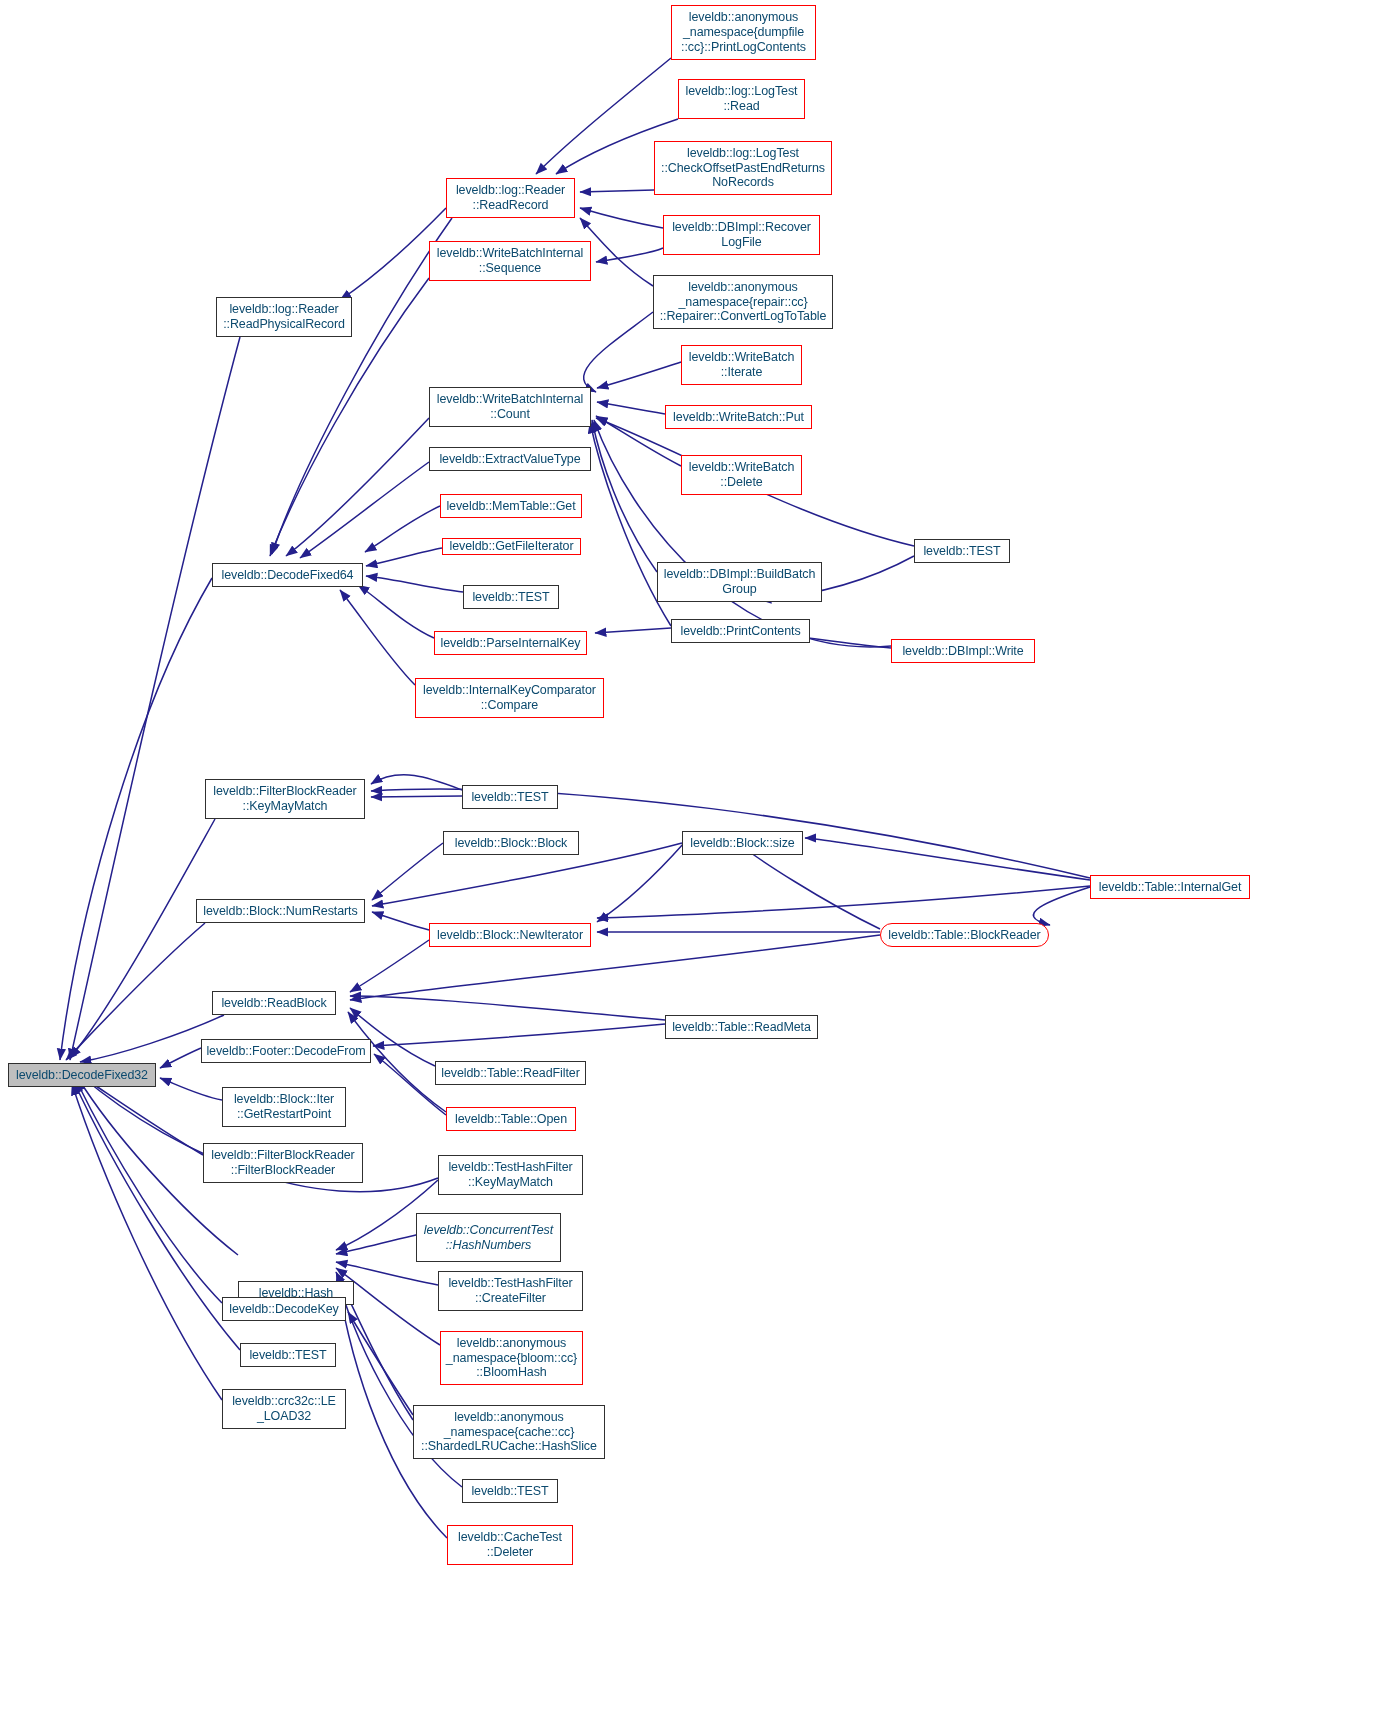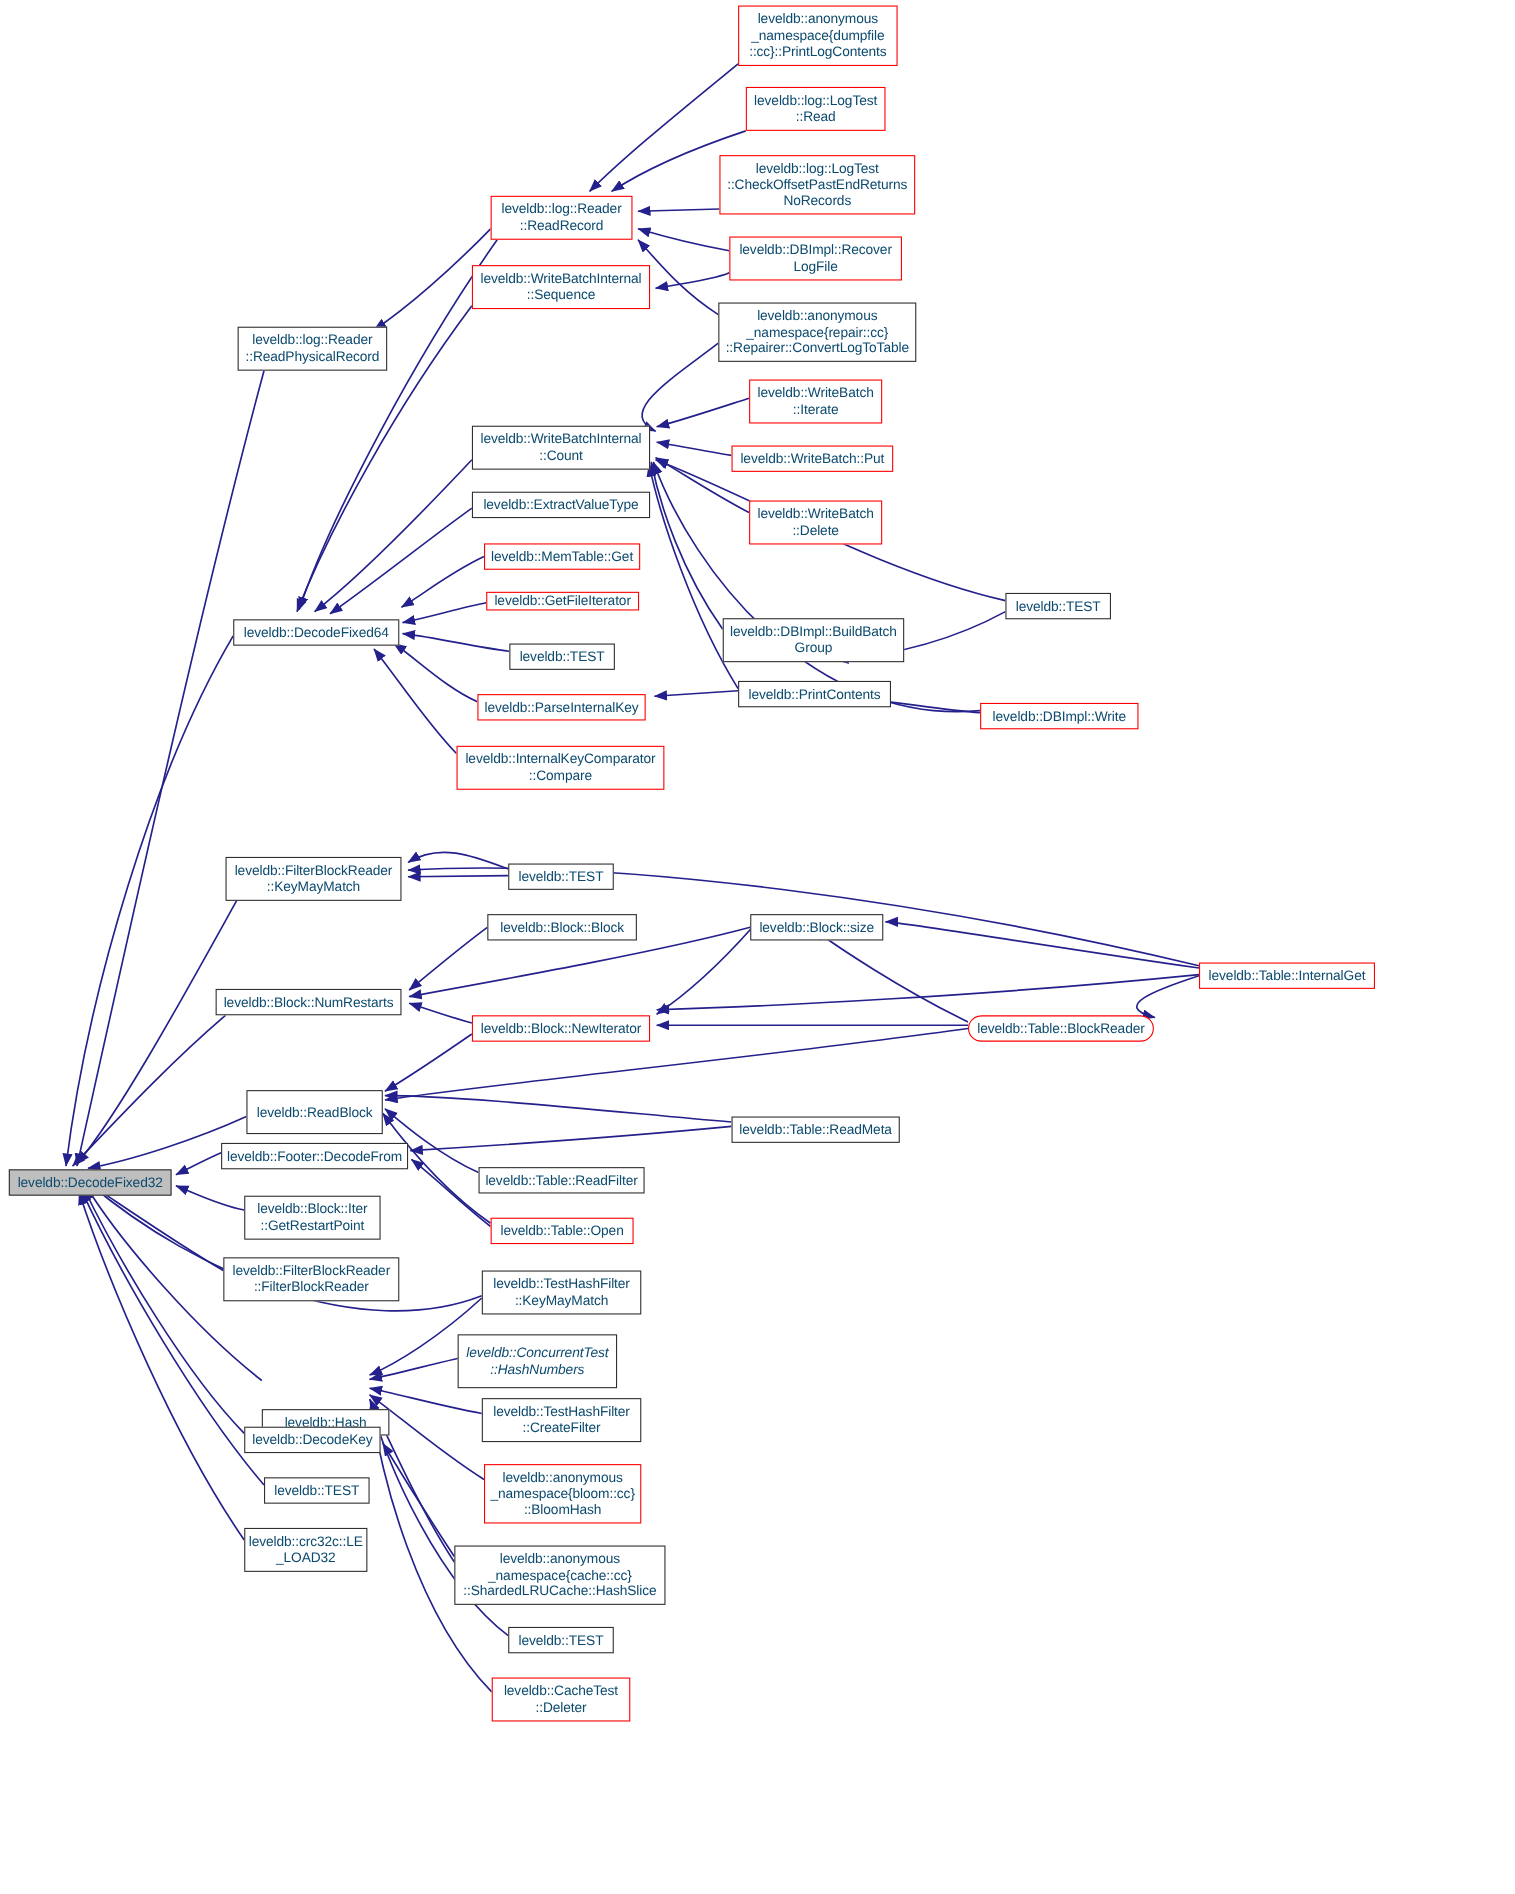--- a/index.html
+++ b/index.html
@@ -145,21 +145,21 @@
 ::Compare</div>
     <div class="node" style="left: 205px; top: 779px; width: 160px; height: 40px;">leveldb::FilterBlockReader
 ::KeyMayMatch</div>
     <div class="node" style="left: 462px; top: 785px; width: 96px; height: 24px;">leveldb::TEST</div>
     <div class="node" style="left: 443px; top: 831px; width: 136px; height: 24px;">leveldb::Block::Block</div>
     <div class="node" style="left: 682px; top: 831px; width: 121px; height: 24px;">leveldb::Block::size</div>
     <div class="node red" style="left: 1090px; top: 875px; width: 160px; height: 24px;">leveldb::Table::InternalGet</div>
     <div class="node" style="left: 196px; top: 899px; width: 169px; height: 24px;">leveldb::Block::NumRestarts</div>
     <div class="node red" style="left: 429px; top: 923px; width: 162px; height: 24px;">leveldb::Block::NewIterator</div>
     <div class="node red" style="left: 880px; top: 923px; width: 169px; height: 24px; border-radius: 12px;">leveldb::Table::BlockReader</div>
-    <div class="node" style="left: 224px; top: 991px; width: 124px; height: 40px;">leveldb::ReadBlock</div>
+    <div class="node" style="left: 212px; top: 991px; width: 124px; height: 24px;">leveldb::ReadBlock</div>
     <div class="node" style="left: 665px; top: 1015px; width: 153px; height: 24px;">leveldb::Table::ReadMeta</div>
     <div class="node" style="left: 201px; top: 1039px; width: 170px; height: 24px;">leveldb::Footer::DecodeFrom</div>
     <div class="node root" style="left: 8px; top: 1063px; width: 148px; height: 24px;">leveldb::DecodeFixed32</div>
     <div class="node" style="left: 435px; top: 1061px; width: 151px; height: 24px;">leveldb::Table::ReadFilter</div>
     <div class="node" style="left: 222px; top: 1087px; width: 124px; height: 40px;">leveldb::Block::Iter
 ::GetRestartPoint</div>
     <div class="node red" style="left: 446px; top: 1107px; width: 130px; height: 24px;">leveldb::Table::Open</div>
     <div class="node" style="left: 203px; top: 1143px; width: 160px; height: 40px;">leveldb::FilterBlockReader
 ::FilterBlockReader</div>
     <div class="node" style="left: 438px; top: 1155px; width: 145px; height: 40px;">leveldb::TestHashFilter
@@ -167,21 +167,21 @@
     <div class="node" style="left: 416px; top: 1213px; width: 145px; height: 49px; font-style: italic;">leveldb::ConcurrentTest
 ::HashNumbers</div>
     <div class="node" style="left: 238px; top: 1281px; width: 116px; height: 24px;">leveldb::Hash</div>
     <div class="node" style="left: 438px; top: 1271px; width: 145px; height: 40px;">leveldb::TestHashFilter
 ::CreateFilter</div>
     <div class="node" style="left: 222px; top: 1297px; width: 124px; height: 24px;">leveldb::DecodeKey</div>
     <div class="node red" style="left: 440px; top: 1331px; width: 143px; height: 54px;">leveldb::anonymous
 _namespace{bloom::cc}
 ::BloomHash</div>
     <div class="node" style="left: 240px; top: 1343px; width: 96px; height: 24px;">leveldb::TEST</div>
-    <div class="node" style="left: 222px; top: 1389px; width: 112px; height: 40px;">leveldb::crc32c::LE
+    <div class="node" style="left: 222px; top: 1389px; width: 124px; height: 40px;">leveldb::crc32c::LE
 _LOAD32</div>
     <div class="node" style="left: 413px; top: 1405px; width: 192px; height: 54px;">leveldb::anonymous
 _namespace{cache::cc}
 ::ShardedLRUCache::HashSlice</div>
     <div class="node" style="left: 462px; top: 1479px; width: 96px; height: 24px;">leveldb::TEST</div>
     <div class="node red" style="left: 447px; top: 1525px; width: 126px; height: 40px;">leveldb::CacheTest
 ::Deleter</div>
   </div>
 
 </body></html>

